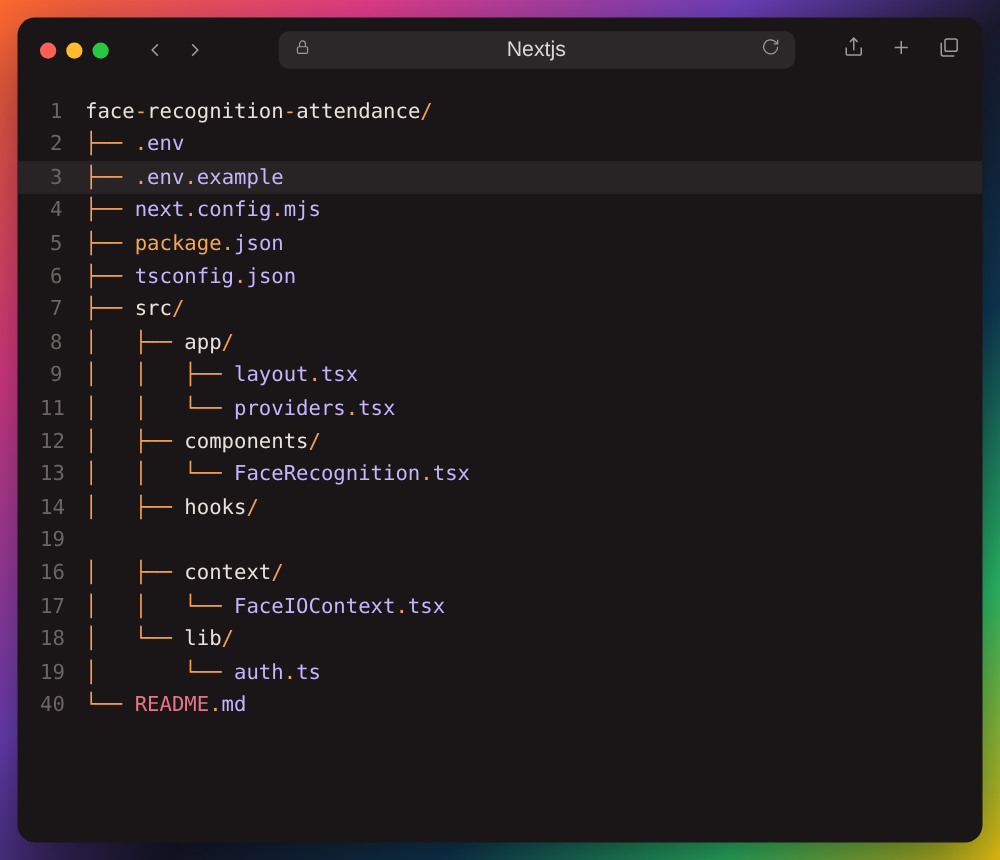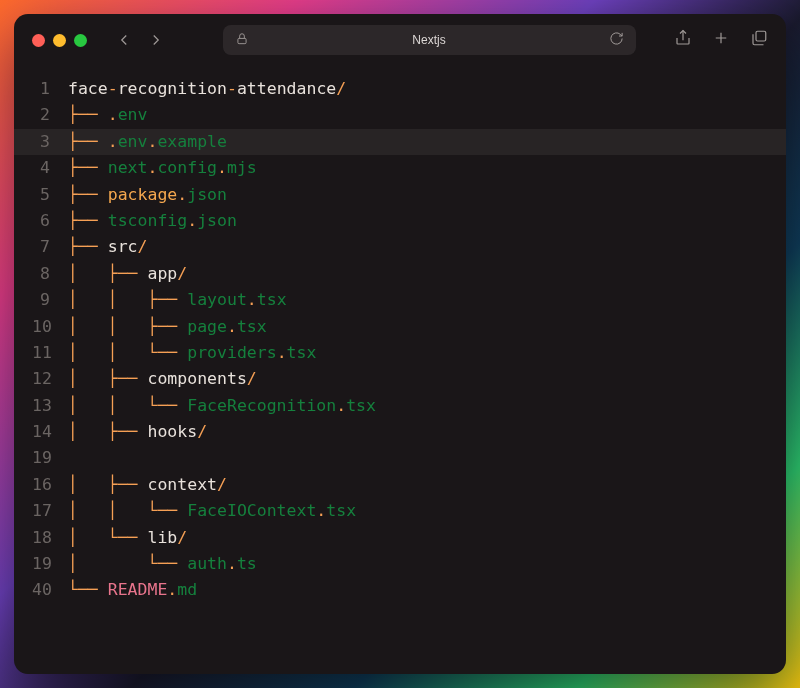--- a/index.html
+++ b/index.html
@@ -37,21 +37,21 @@
     flex: 1;
     margin: 0 30px 0 50px;
     height: 30px;
     background: rgba(60,55,57,0.55);
     border-radius: 8px;
     display: flex;
     align-items: center;
     padding: 0 12px;
     gap: 10px;
     color: #cfcac9;
-    font-size: 12px;
+    font-size: 17px;
     font-family: -apple-system, sans-serif;
   }
   .addrbar .title { flex: 1; text-align: center; color: #dcd7d5; }
   .toolbar-right { display: flex; gap: 20px; align-items: center; color: #999391; }
   .ticon { width: 18px; height: 18px; stroke: #a09a98; fill: none; stroke-width: 1.6; }
   .content {
     flex: 1;
     padding: 10px 0 20px 0;
     font-size: 16.5px;
     line-height: 1.6;
@@ -66,21 +66,21 @@
     width: 36px;
     text-align: right;
     color: #6b6563;
     padding-right: 18px;
     flex-shrink: 0;
     user-select: none;
   }
   .code { white-space: pre; color: #e8e3df; }
   .punct { color: #f6a055; }
   .dir { color: #e9e2dc; text-align: right; }
-  .file { color: #15803d; }
+  .file { color: #c4b5fd; }
   .hlname { color: #f5a84f; }
   .pink { color: #e8748c; }
   .slash { color: #f6a055; }
 </style>
 </head>
 <body>
 
 <div class="window">
   <div class="titlebar">
     <div class="traffic">
@@ -169,24 +169,20 @@
       </div>
       <div class="line">
         <span class="gutter">8</span>
         <span class="code"><span class="punct">│   ├── </span><span class="dir">app</span><span class="slash">/</span></span>
       </div>
       <div class="line">
         <span class="gutter">9</span>
         <span class="code"><span class="punct">│   │   ├── </span><span class="file">layout</span><span class="punct">.</span><span class="file">tsx</span></span>
       </div>
       <div class="line">
-        <span class="gutter">10</span>
-        <span class="code"><span class="punct">│   │   ├── </span><span class="file">page</span><span class="punct">.</span><span class="file">tsx</span></span>
-      </div>
-      <div class="line">
         <span class="gutter">11</span>
         <span class="code"><span class="punct">│   │   └── </span><span class="file">providers</span><span class="punct">.</span><span class="file">tsx</span></span>
       </div>
       <div class="line">
         <span class="gutter">12</span>
         <span class="code"><span class="punct">│   ├── </span><span class="dir">components</span><span class="slash">/</span></span>
       </div>
       <div class="line">
         <span class="gutter">13</span>
         <span class="code"><span class="punct">│   │   └── </span><span class="file">FaceRecognition</span><span class="punct">.</span><span class="file">tsx</span></span>

